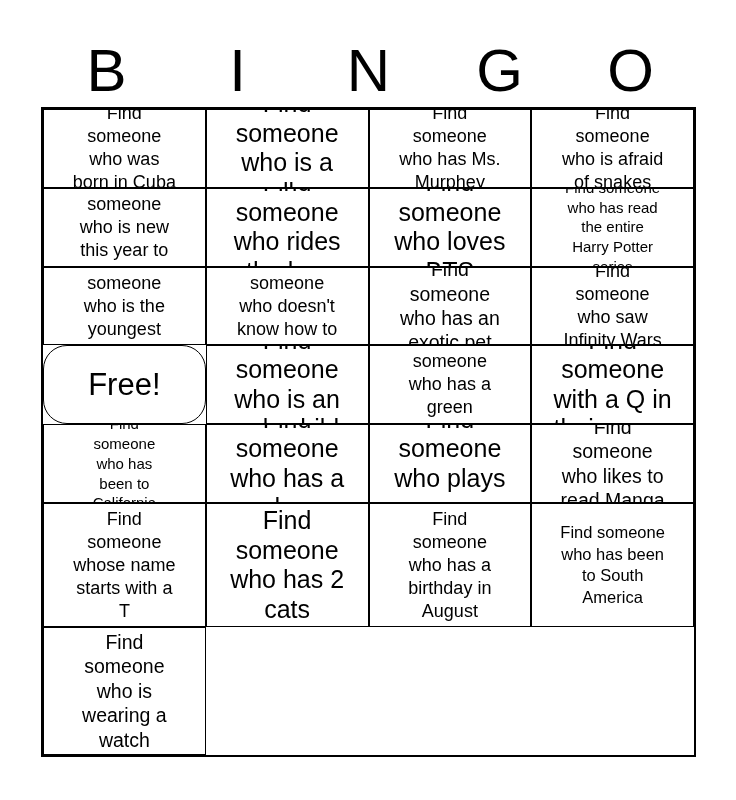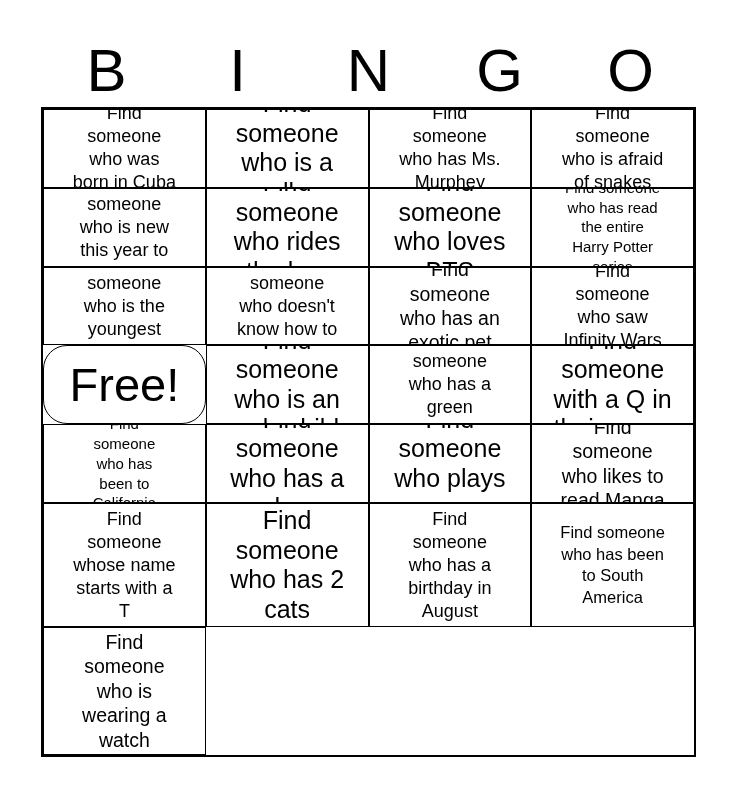--- a/index.html
+++ b/index.html
@@ -43,21 +43,21 @@
     white-space: pre-line;
     padding: 2px;
     overflow: hidden;
     line-height: 1.3;
   }
   .fs-sm  { font-size: 15px;   line-height: 1.32; }
   .fs-sm2 { font-size: 16.5px; line-height: 1.3;  }
   .fs-md  { font-size: 18px;   line-height: 1.28; }
   .fs-md2 { font-size: 19.5px; line-height: 1.25; }
   .fs-lg  { font-size: 25px;   line-height: 1.18; }
-  .fs-xl  { font-size: 47px;   line-height: 1; border-radius: 24px;    }
+  .fs-xl  { font-size: 31px;   line-height: 1; border-radius: 24px;    }
 </style>
 </head>
 <body>
 
 <div class="bingo-title">
   <span class="letter">B</span>
   <span class="letter">I</span>
   <span class="letter">N</span>
   <span class="letter">G</span>
   <span class="letter">O</span>

